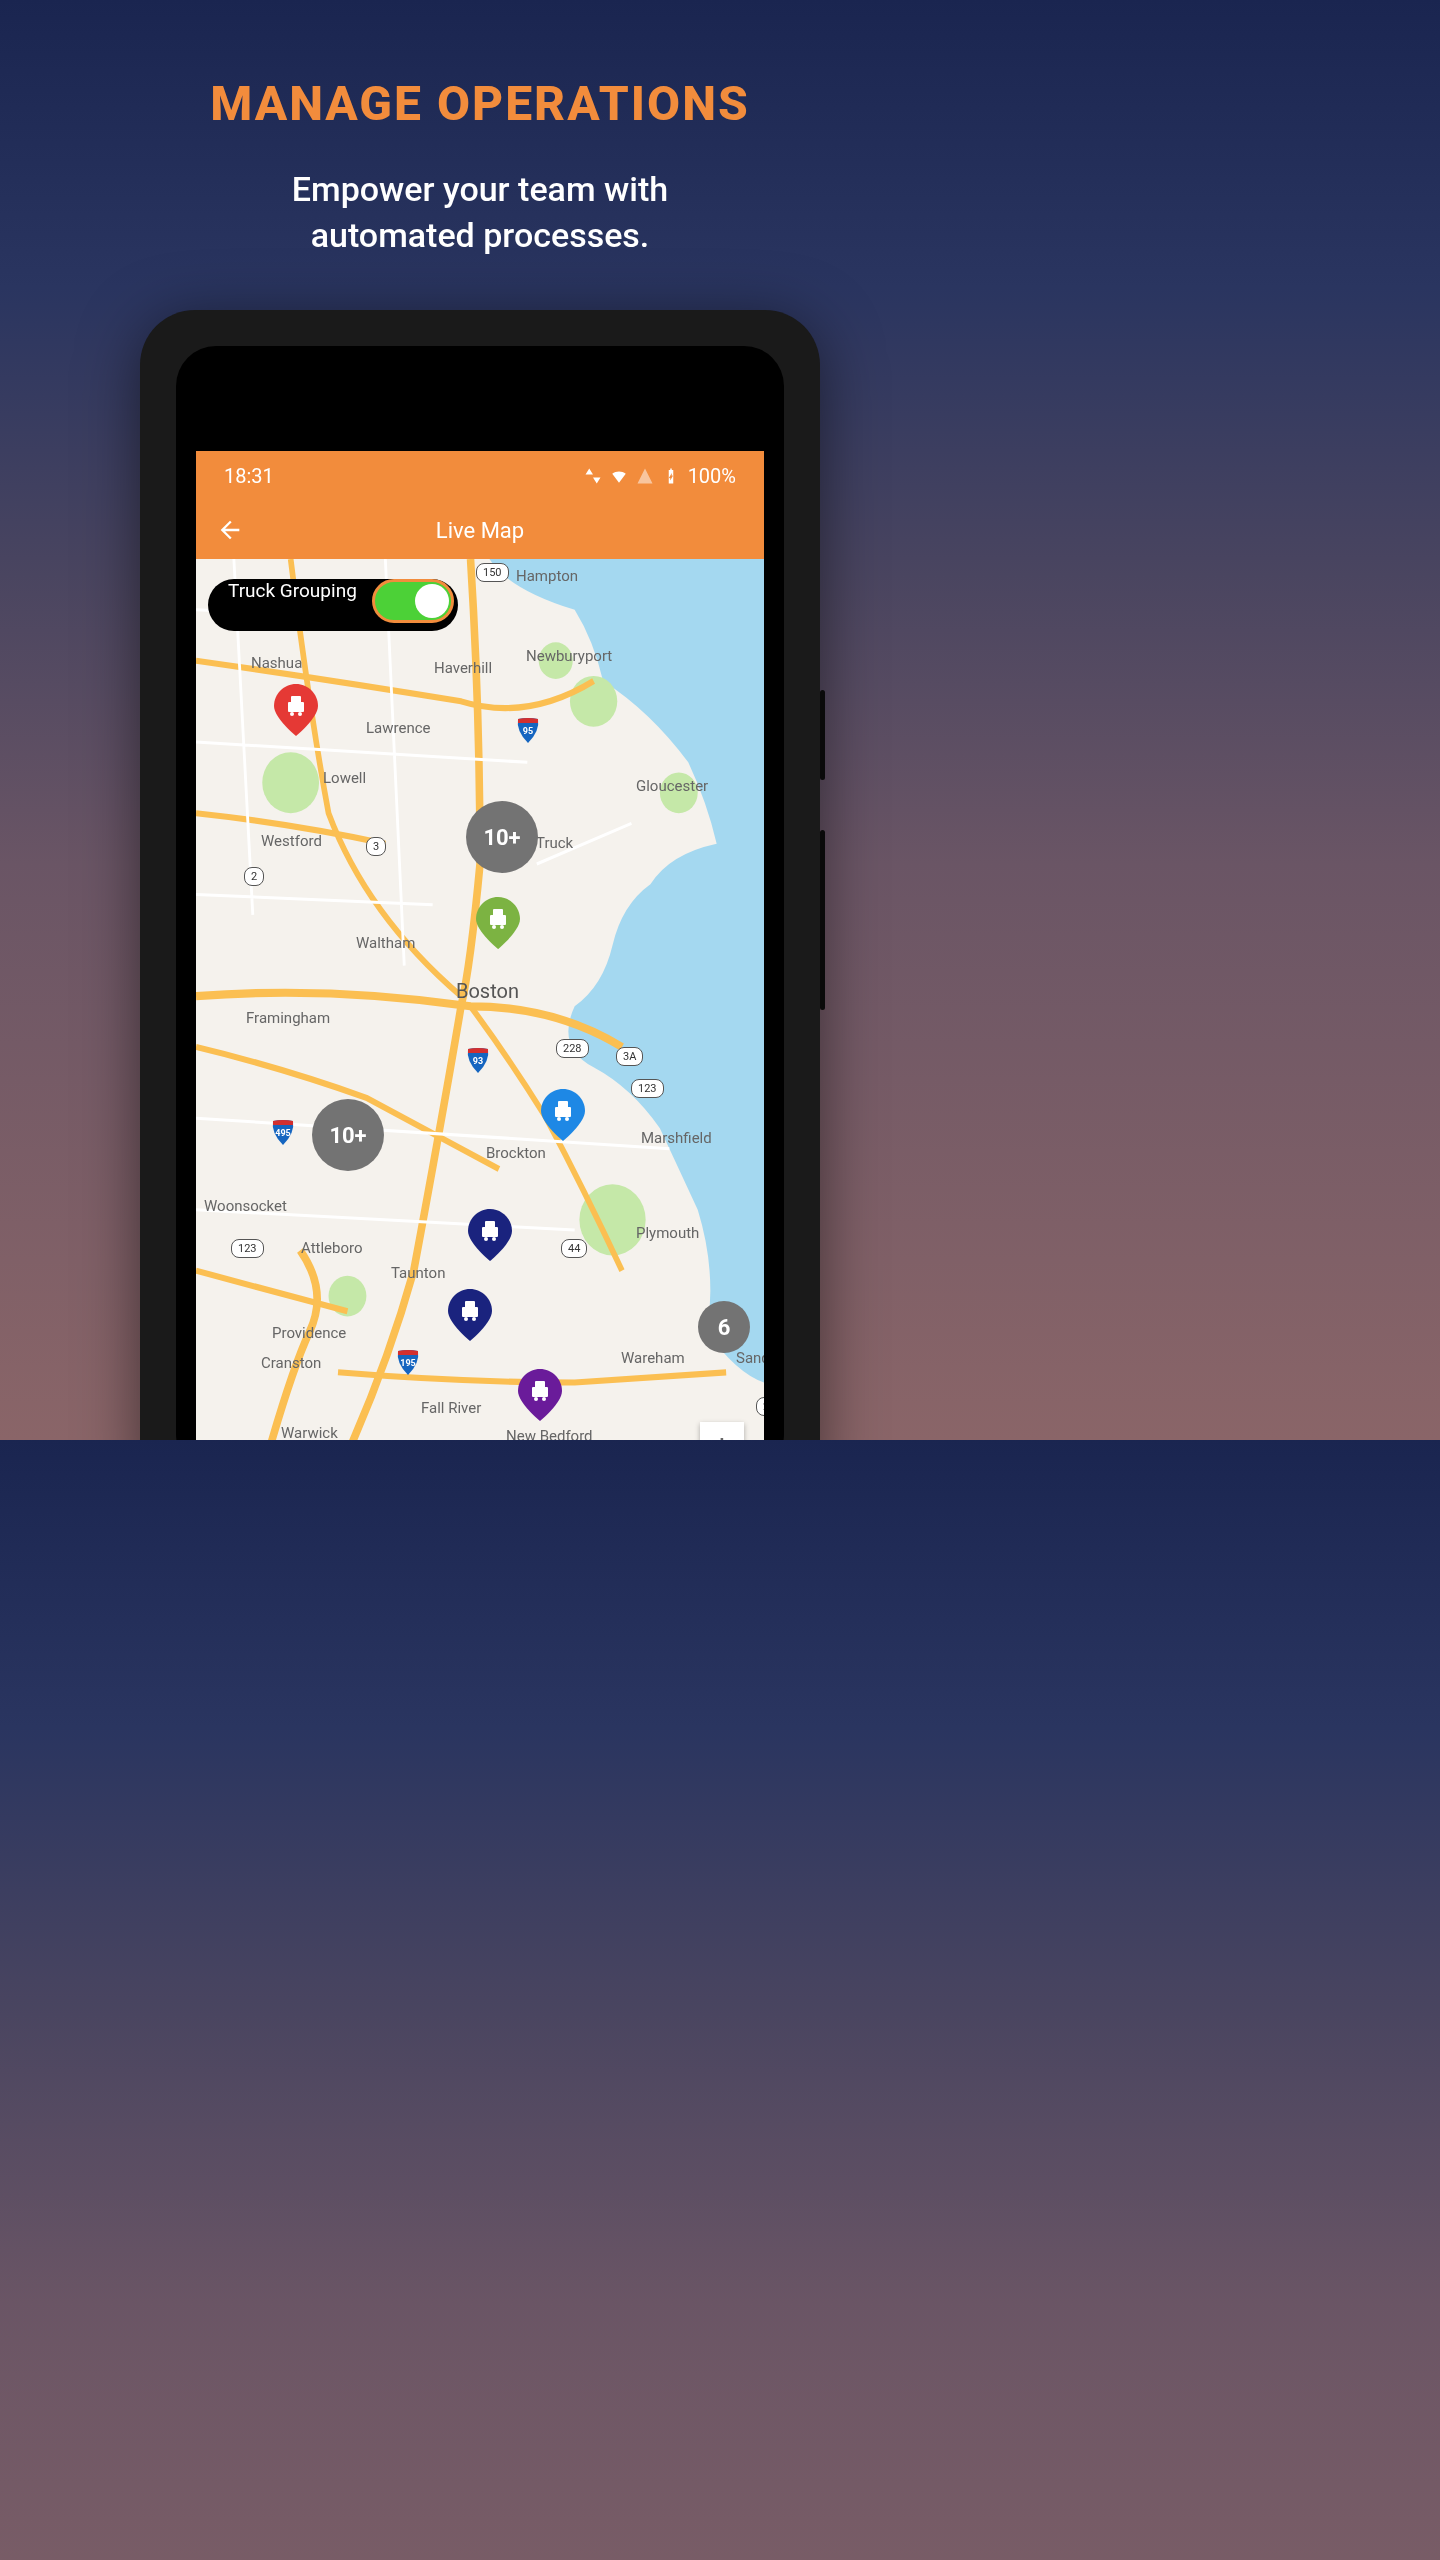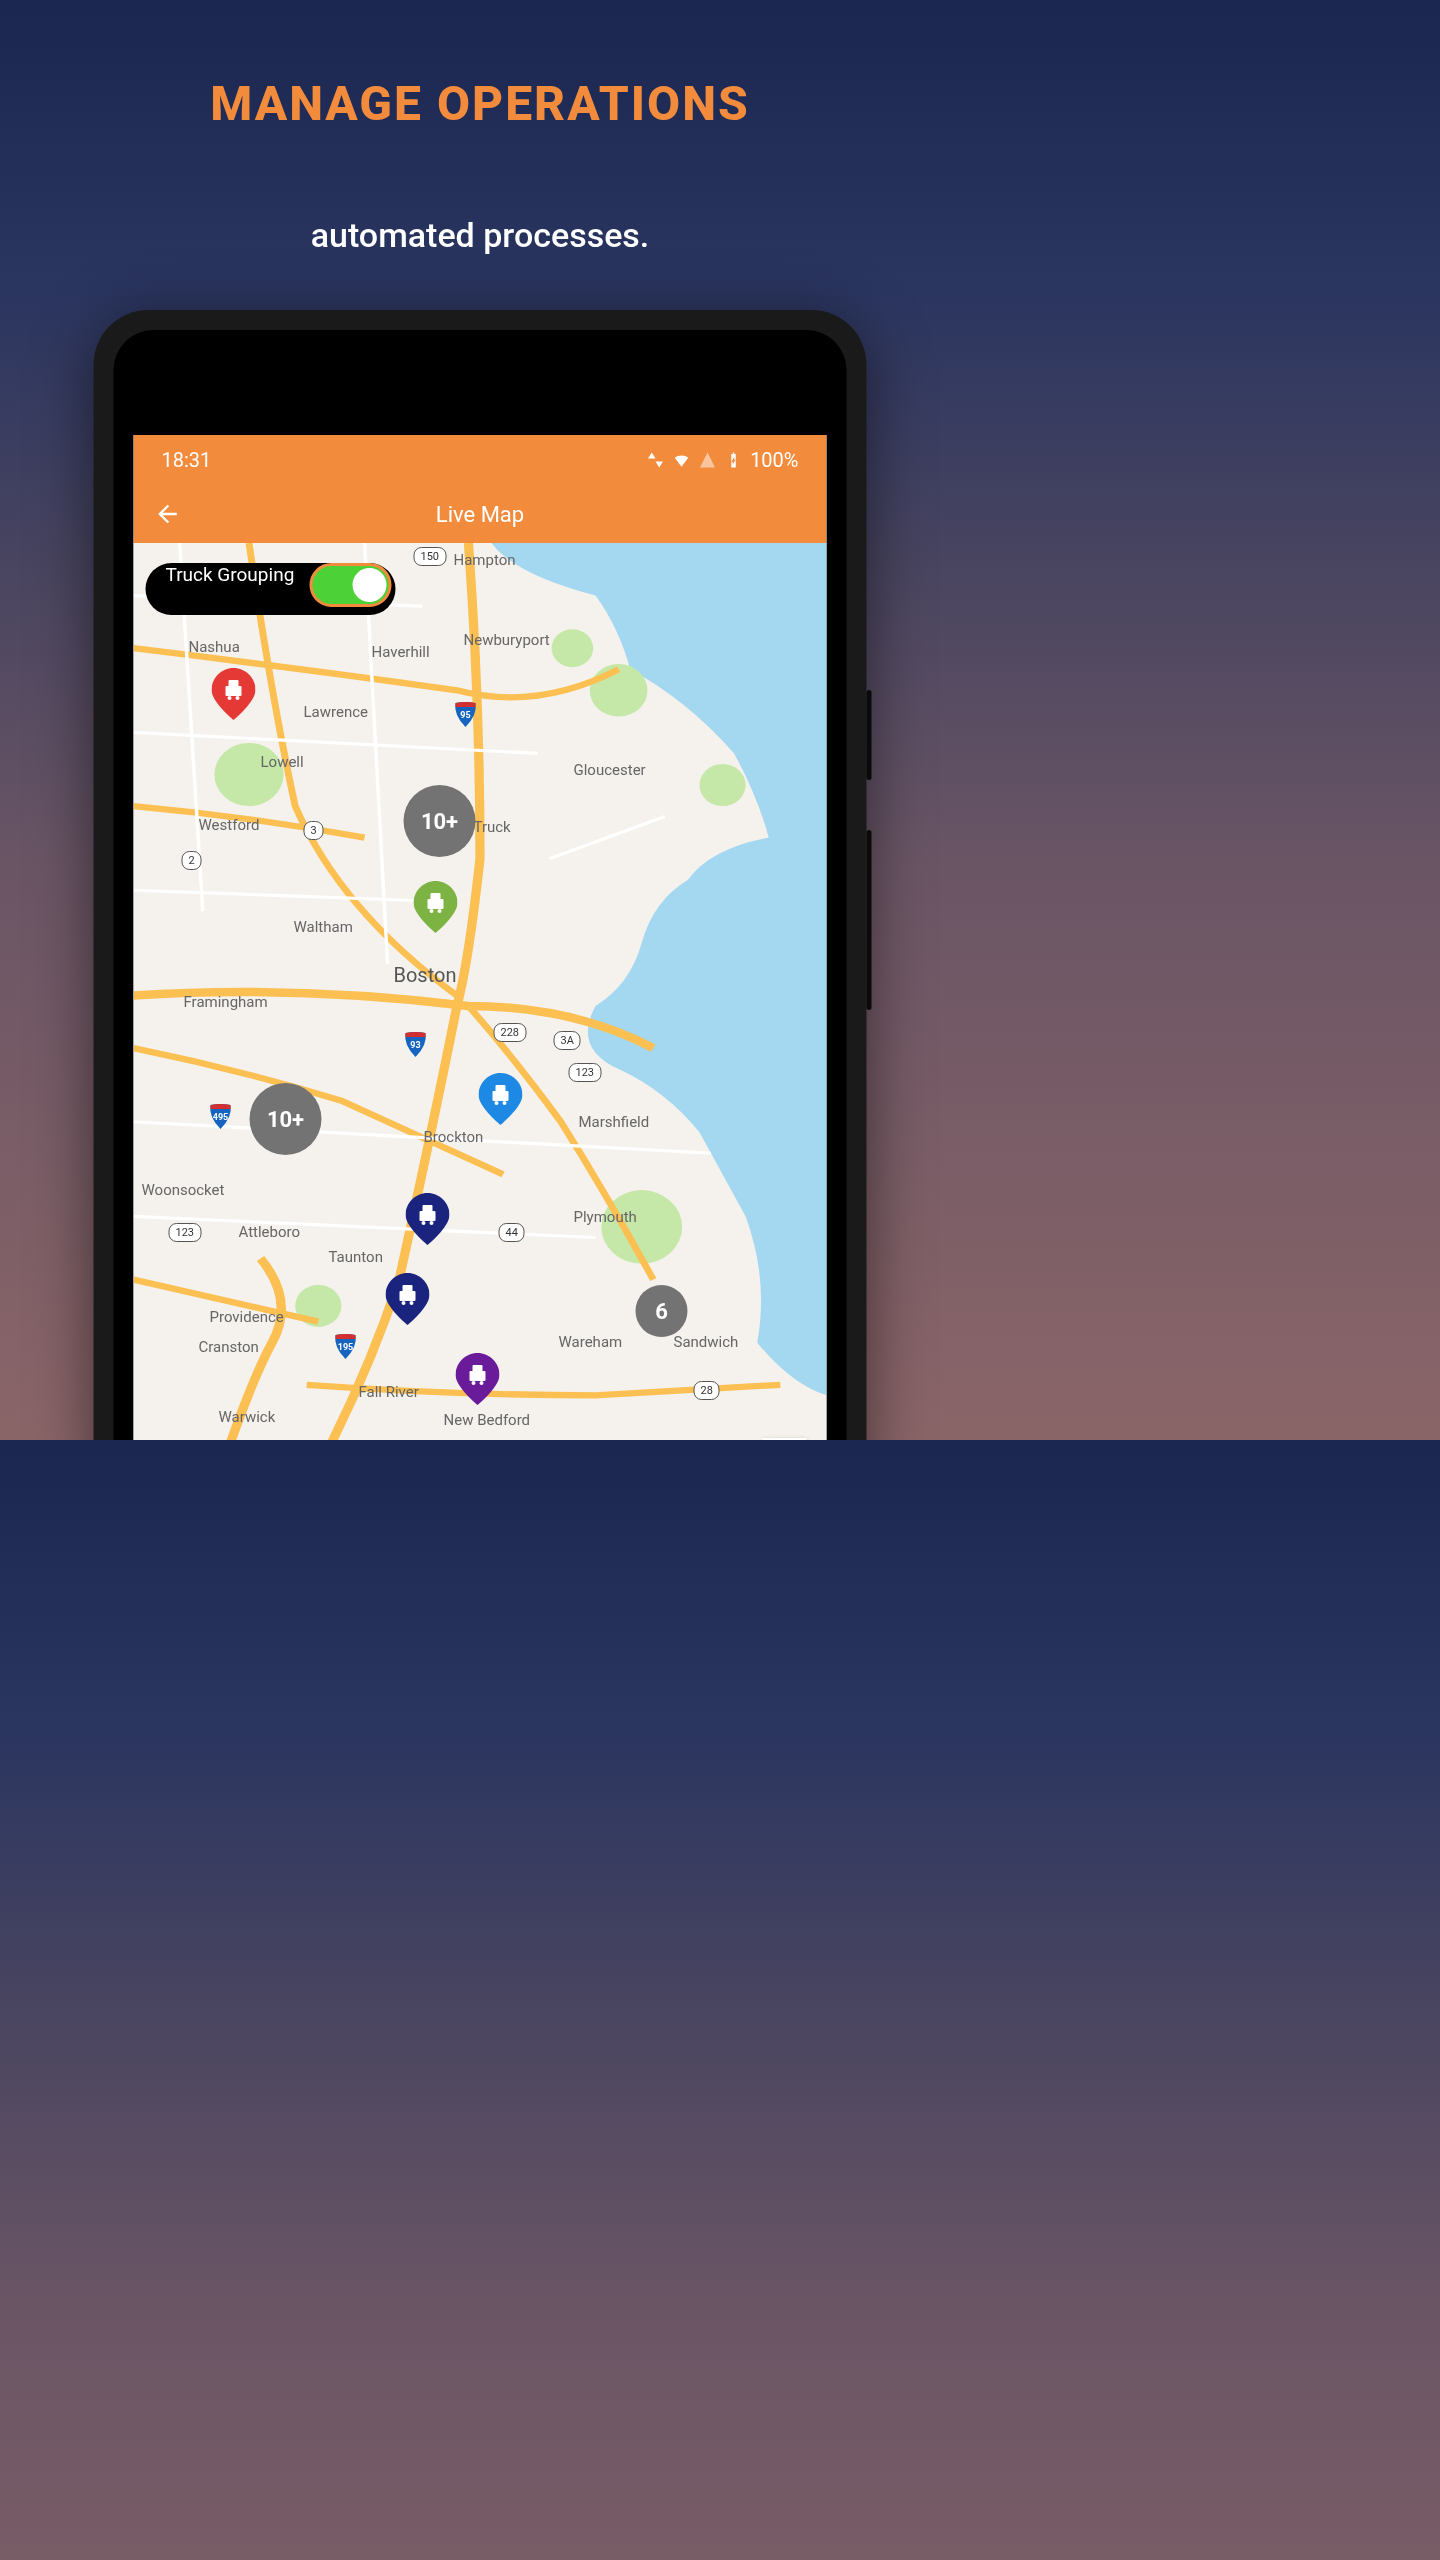--- a/index.html
+++ b/index.html
@@ -35,25 +35,25 @@
       font-size: 34px;
       font-weight: 500;
       line-height: 1.35;
     }
     
     .phone {
       position: absolute;
       left: 50%;
       transform: translateX(-50%);
       top: 310px;
-      width: 773px;
+      width: 680px;
       height: 1200px;
       background: #1a1a1a;
       border-radius: 55px;
-      padding: 20px;
+      padding: 36px;
       box-shadow: 0 10px 60px rgba(0,0,0,0.5);
     }
     
     .phone-inner {
       width: 100%;
       height: 100%;
       background: #000;
       border-radius: 40px;
       overflow: hidden;
       position: relative;
@@ -291,21 +291,21 @@
       cursor: pointer;
       z-index: 40;
     }
   </style>
 </head>
 <body>
 
 <div class="headline">
   <div class="title">MANAGE OPERATIONS</div>
   <div class="subtitle">
-    <br>
+    <span>Empower your team with</span><br>
     <span>automated processes.</span>
   </div>
 </div>
 
 <div class="phone">
   <div class="phone-speaker"></div>
   <div class="phone-camera"></div>
   <div class="phone-side-btn btn1"></div>
   <div class="phone-side-btn btn2"></div>
   <div class="phone-inner">

